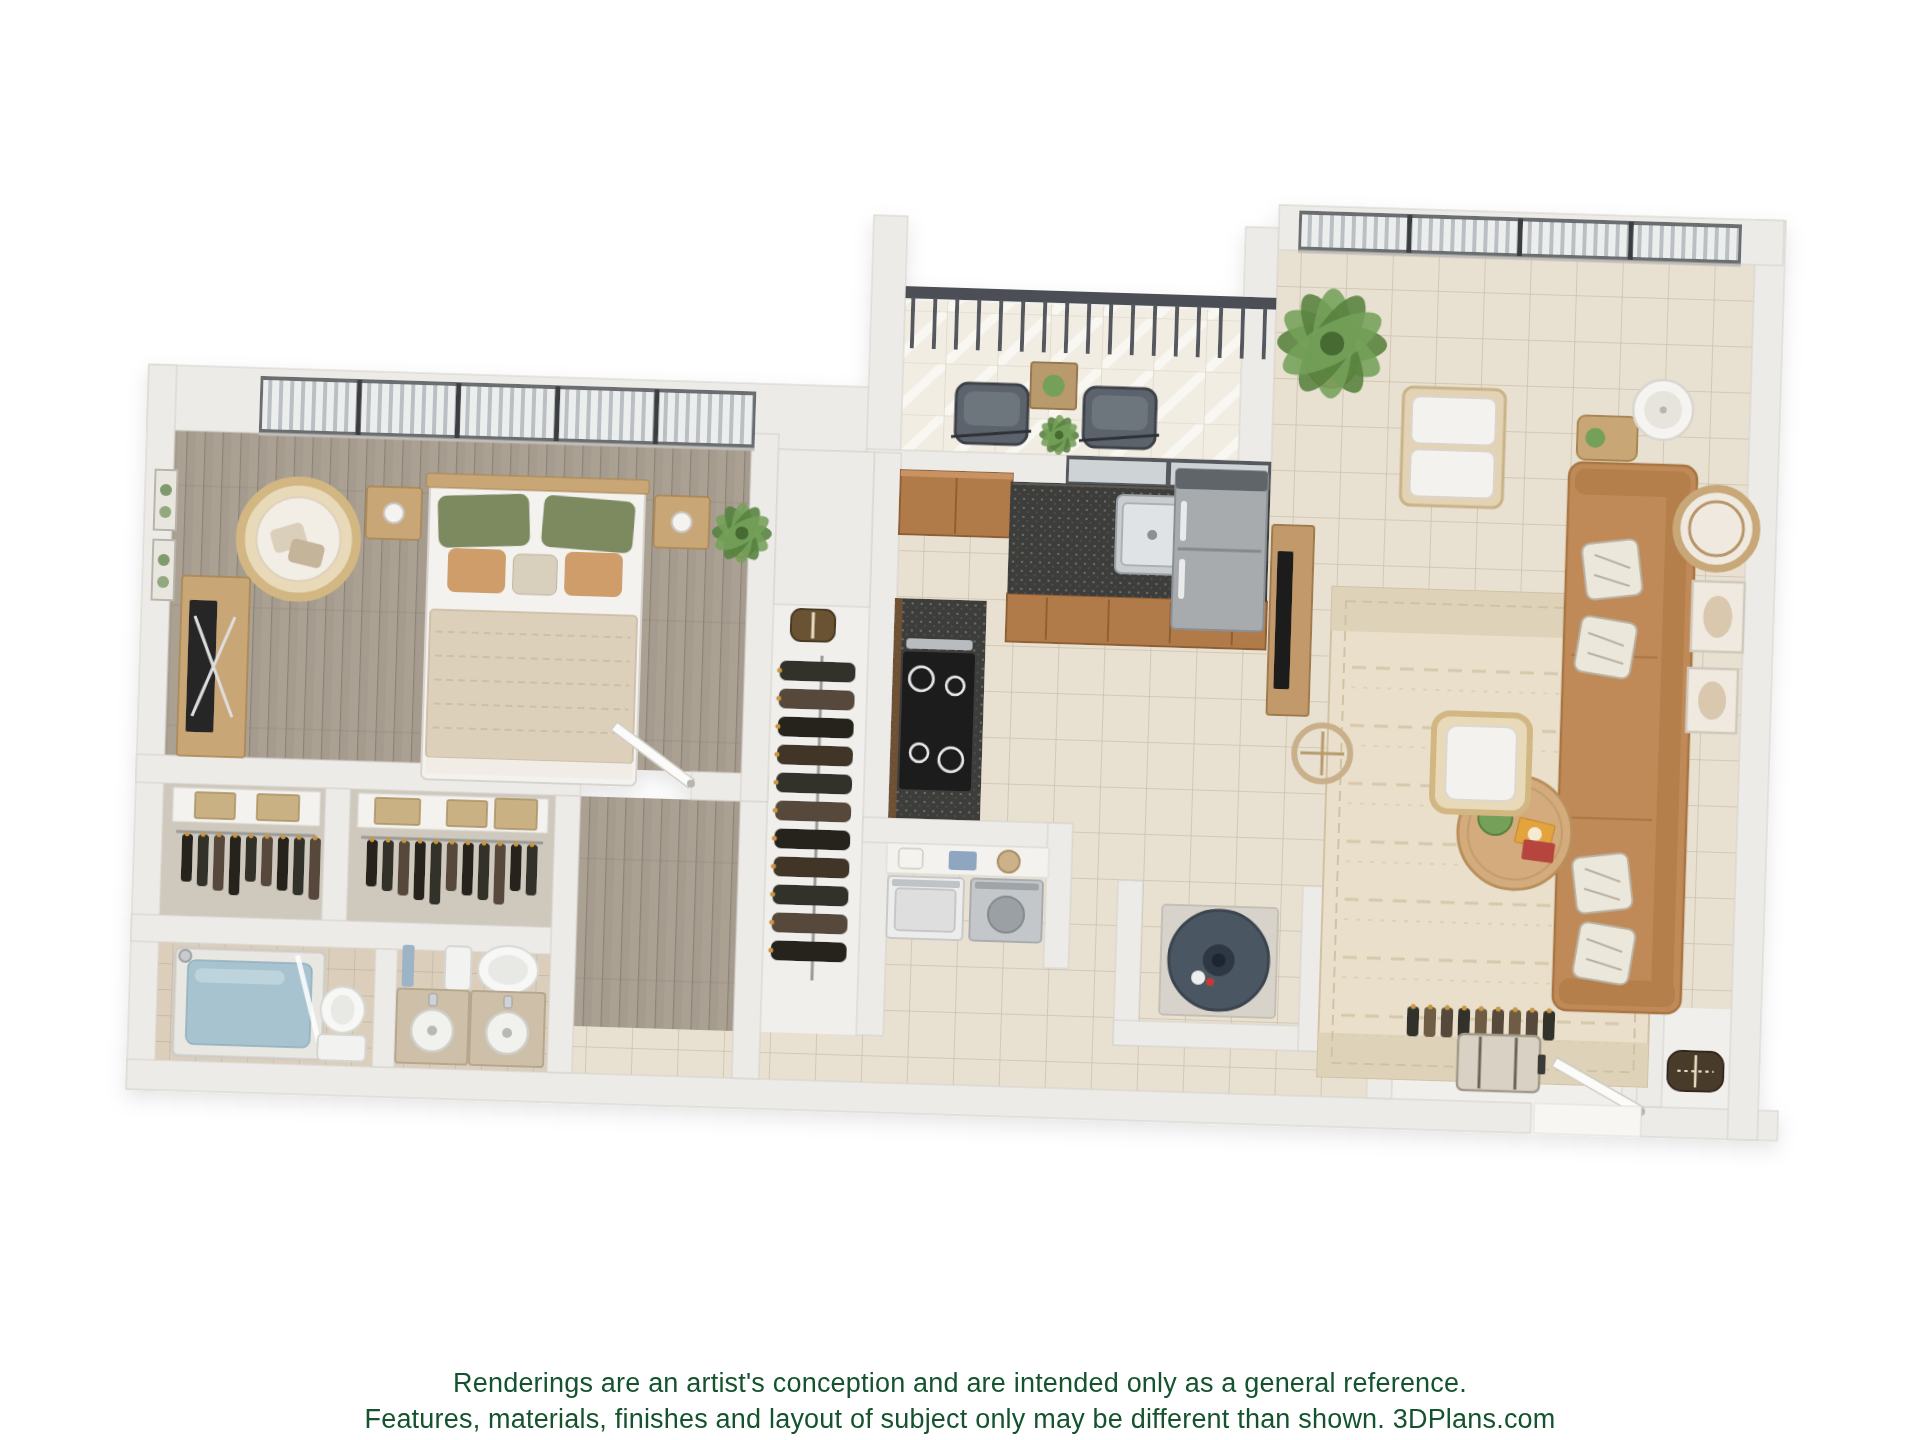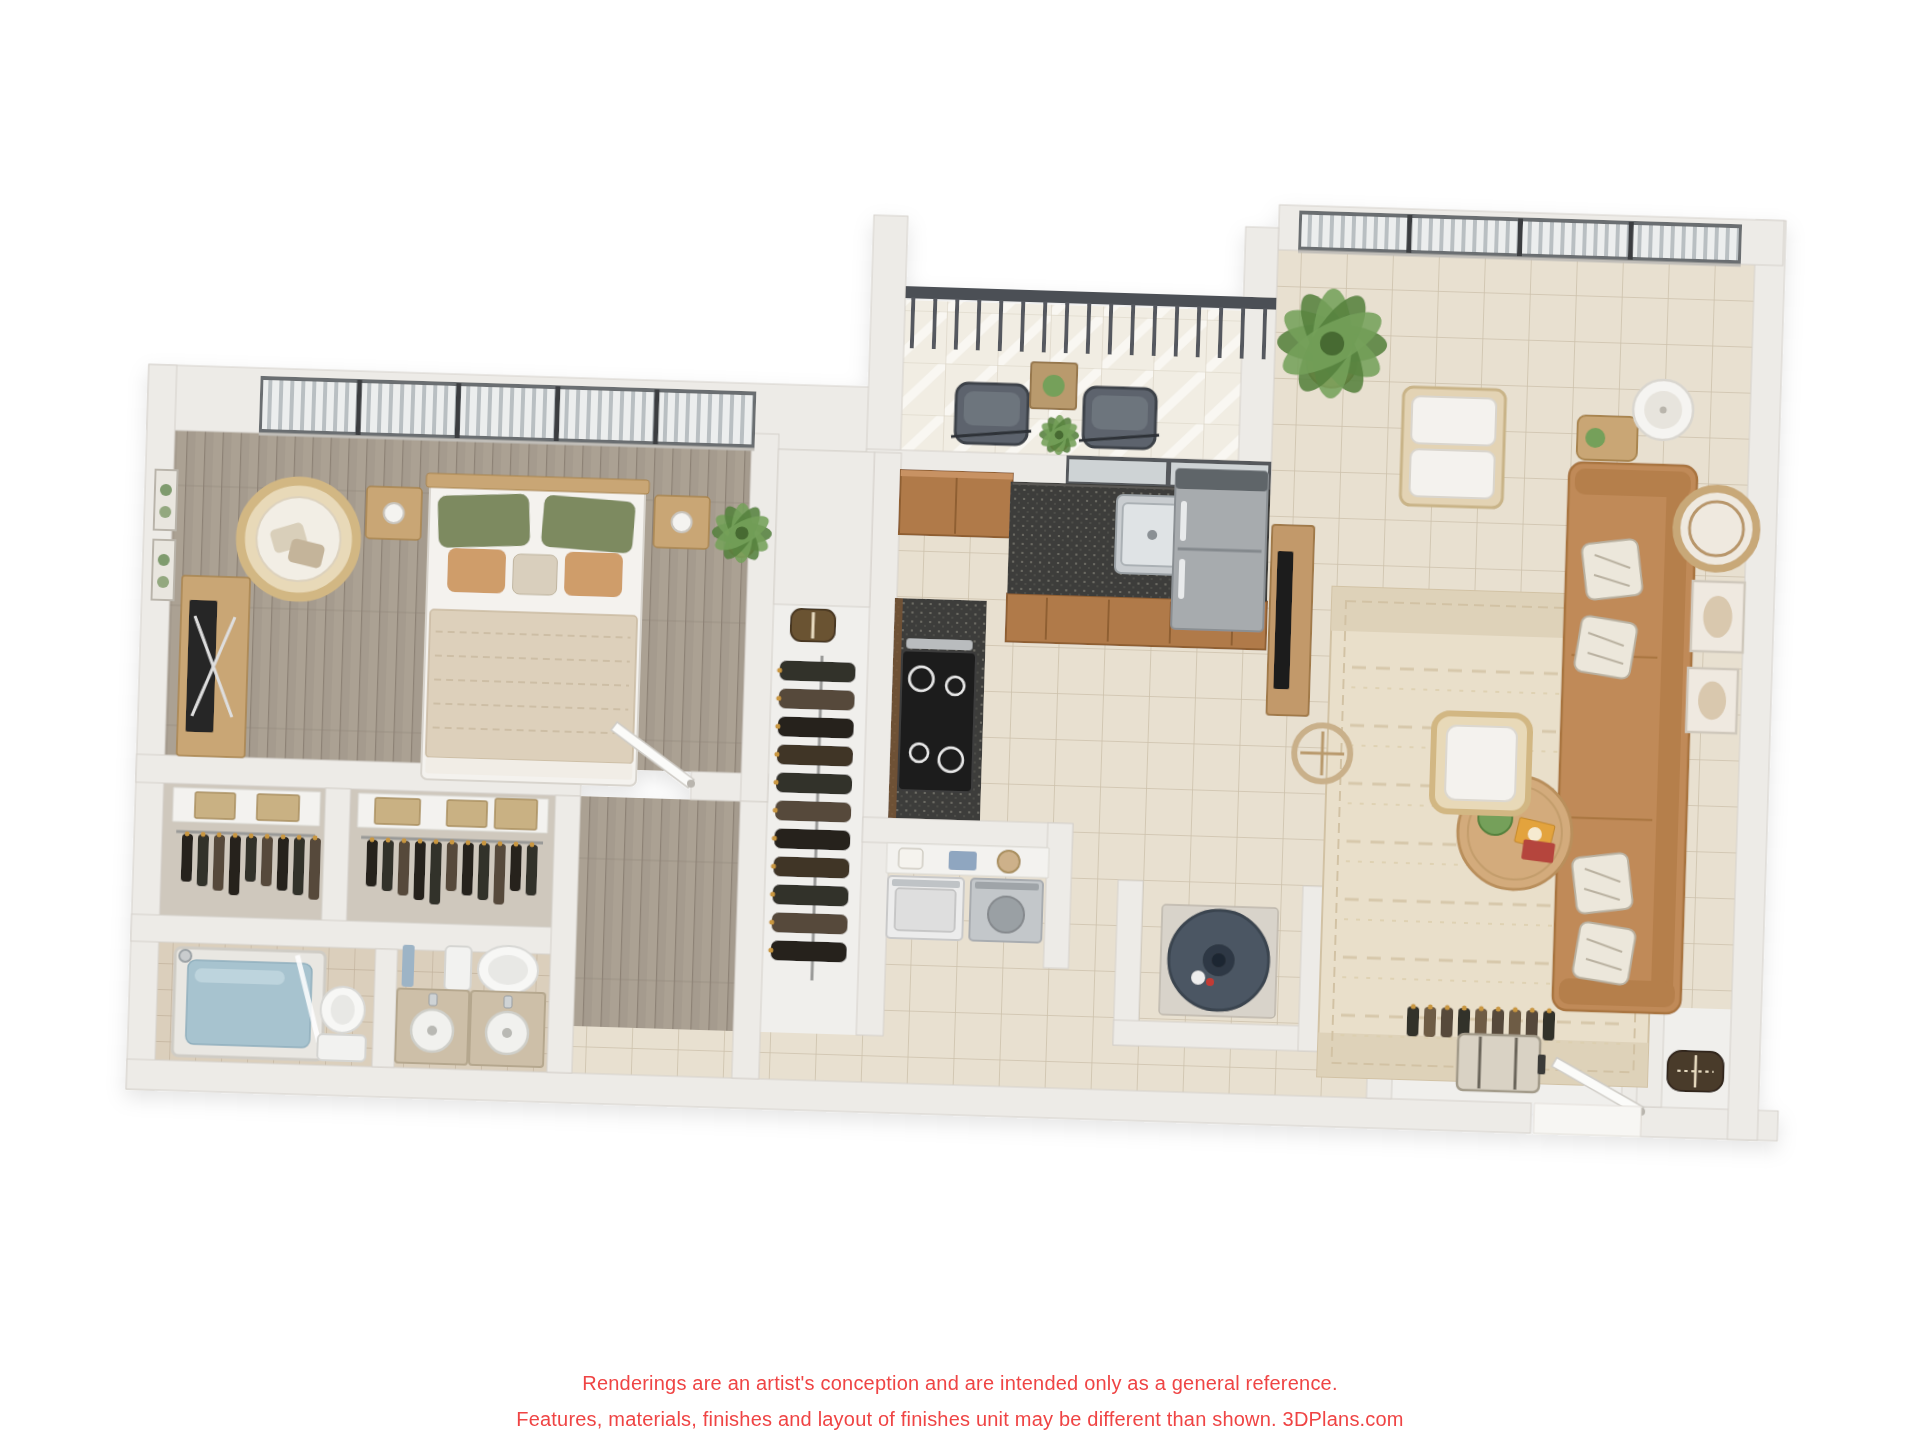--- a/index.html
+++ b/index.html
@@ -1,20 +1,20 @@
 <!DOCTYPE html>
 <html><head>
 <meta charset="utf-8">
 <style>
   html,body{margin:0;padding:0;background:#ffffff;}
   body{font-family:"Liberation Sans", sans-serif;}
   .stage{position:relative;width:1920px;height:1440px;background:#ffffff;overflow:hidden;}
   .scene-wrap{position:absolute;left:0;top:0;}
   .footer{position:absolute;left:0;right:0;top:1368px;text-align:center;}
-  .footer p{margin:0 0 6px 0;font-size:20px;line-height:30px;color:#ef4444;letter-spacing:0.2px;}
+  .footer p{margin:0 0 6px 0;font-size:27px;line-height:30px;color:#14532d;letter-spacing:0.2px;}
 </style>
 </head>
 <body>
 
 <div class="stage">
   <div class="scene-wrap">
     <svg id="scene" width="1920" height="1440" viewBox="0 0 1920 1440">
         <defs>
           <pattern id="wood" width="18" height="120" patternUnits="userSpaceOnUse">
             <rect x="0" y="0" width="18" height="120" fill="#a59b8e"></rect>
@@ -559,15 +559,15 @@
               <rect x="1680" y="1028" width="56" height="40" fill="#4a3a2c" rx="14" stroke="#33271c" stroke-width="2"></rect>
               <line x1="1708" y1="1032" x2="1708" y2="1064" stroke="#e6d9bd" stroke-width="2.5"></line>
               <line x1="1690" y1="1048" x2="1726" y2="1048" stroke="#e6d9bd" stroke-width="2" stroke-dasharray="3 4"></line>
             </g>
           </g>
         </g>
       </svg>
   </div>
   <div class="footer">
     <p>Renderings are an artist's conception and are intended only as a general reference.</p>
-    <p>Features, materials, finishes and layout of finishes unit may be different than shown. 3DPlans.com</p>
+    <p>Features, materials, finishes and layout of subject only may be different than shown. 3DPlans.com</p>
   </div>
 </div>
 
 </body></html>

